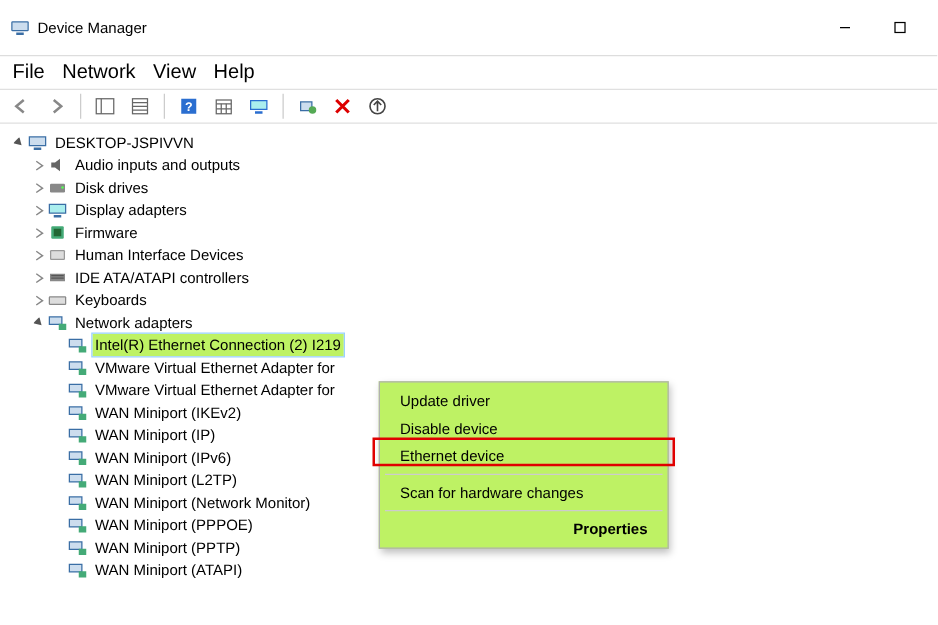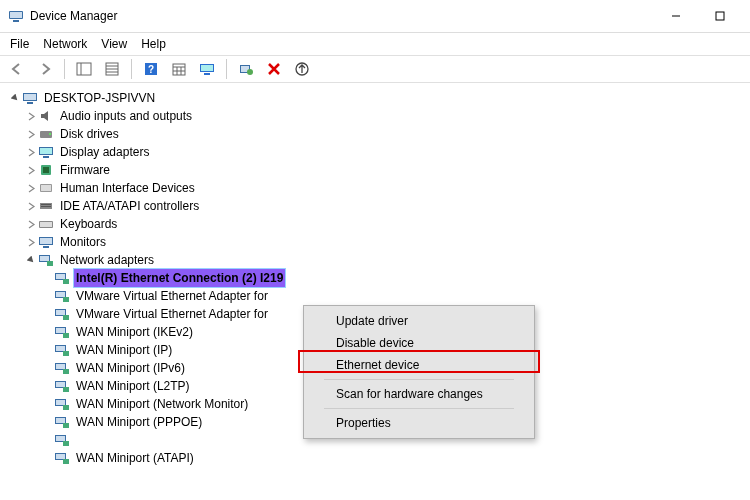--- a/index.html
+++ b/index.html
@@ -10,61 +10,61 @@
     background: #fff;
     color: #000;
     width: 750px;
     height: 500px;
     overflow: hidden;
     position: relative;
   }
   .titlebar {
     display: flex;
     align-items: center;
-    height: 33px;
+    height: 45px;
     padding: 0 8px;
     border-bottom: 1px solid #ddd;
   }
   .title-icon { width: 16px; height: 16px; margin-right: 6px; display: inline-flex; }
   .title-text { flex: 1; font-size: 12px; }
   .win-controls { display: flex; gap: 0; }
   .win-btn {
     width: 44px; height: 28px; display: flex; align-items: center; justify-content: center;
     font-size: 14px; font-family: "Segoe UI Symbol", sans-serif;
   }
   .menubar {
-    display: flex; gap: 14px; padding: 4px 10px; font-size: 12px;
+    display: flex; gap: 14px; padding: 4px 10px; font-size: 16px;
   }
   .menubar span { cursor: default; }
   .toolbar {
     display: flex; align-items: center; gap: 6px;
     padding: 3px 6px; border-top: 1px solid #e0e0e0; border-bottom: 1px solid #e0e0e0;
     height: 28px;
   }
   .tool-btn { width: 22px; height: 22px; display:flex; align-items:center; justify-content:center; }
   .tool-sep { width:1px; height:20px; background:#ccc; margin:0 2px; }
   .tree { padding: 6px 4px; line-height: 18px; user-select: none; }
   .node { display:flex; align-items:center; height:18px; white-space:nowrap; }
   .indent { display:inline-block; }
   .expander { width:14px; display:inline-flex; justify-content:center; color:#666; font-size:10px; }
   .node-icon { width:16px; height:16px; margin-right:4px; display:inline-flex; align-items:center; justify-content:center; }
   .node-label { padding: 0 2px; }
-  .selected .node-label { background:#8b5cf6; outline:1px solid #99d1ff;font-weight:bold; }
+  .selected .node-label { background:#bef264; outline:1px solid #99d1ff; }
   .context-menu {
     position:absolute;
-    background:#e5e5e5;
+    background:#bef264;
     border:1px solid #b0b0b0;
     box-shadow:2px 3px 6px rgba(0,0,0,0.25);
-    padding:4px 18px;
+    padding:4px 2px;
     font-size:12px;
     width:232px;
   }
   .ctx-item { padding:4px 14px; cursor:default; }
   .ctx-sep { height:1px; background:#ccc; margin:3px 2px; }
-  .ctx-bold { font-weight:normal; }
+  .ctx-bold { font-weight:bold;text-align:right; }
   .highlight-box {
     position:absolute;
     border:2px solid #e00000;
     pointer-events:none;
   }
   svg { display:block; }
 </style>
 </head>
 <body>
 
@@ -289,36 +289,20 @@
           <rect x="1" y="5" width="14" height="7" fill="#888" rx="1"></rect>
           <rect x="2" y="6" width="12" height="5" fill="#ddd"></rect>
         </svg>
       </span>
     <span class="node-label">Keyboards</span>
   </div>
   <div class="node">
     <span class="indent" style="width:20px"></span>
     <span class="expander">
         <svg width="9" height="9" viewBox="0 0 9 9">
-          <path d="M2 1 L7 4.5 L2 8" fill="none" stroke="#888" stroke-width="1.2"></path>
-        </svg>
-      </span>
-    <span class="node-icon">
-        <svg viewBox="0 0 16 16">
-          <rect x="1" y="3" width="14" height="8" fill="#3a6ea5"></rect>
-          <rect x="2" y="4" width="12" height="6" fill="#cde"></rect>
-          <rect x="5" y="12" width="6" height="2" fill="#3a6ea5"></rect>
-        </svg>
-      </span>
-    <span class="node-label">Monitors</span>
-  </div>
-  <div class="node">
-    <span class="indent" style="width:20px"></span>
-    <span class="expander">
-        <svg width="9" height="9" viewBox="0 0 9 9">
           <path d="M1 1 L7 4.5 L1 8 Z" fill="#555" transform="rotate(45 4.5 4.5)"></path>
         </svg>
       </span>
     <span class="node-icon">
         <svg viewBox="0 0 16 16">
           <rect x="1" y="3" width="11" height="7" fill="#3a6ea5"></rect>
           <rect x="2" y="4" width="9" height="5" fill="#cde"></rect>
           <rect x="9" y="9" width="6" height="5" fill="#4a7"></rect>
         </svg>
       </span>
@@ -426,20 +410,21 @@
   </div>
   <div class="node">
     <span class="indent" style="width:50px"></span>
     <span class="node-icon">
         <svg viewBox="0 0 16 16">
           <rect x="1" y="3" width="11" height="7" fill="#3a6ea5"></rect>
           <rect x="2" y="4" width="9" height="5" fill="#cde"></rect>
           <rect x="9" y="9" width="6" height="5" fill="#4a7"></rect>
         </svg>
       </span>
+    <span class="node-label">WAN Miniport (PPTP)</span>
   </div>
   <div class="node">
     <span class="indent" style="width:50px"></span>
     <span class="node-icon">
         <svg viewBox="0 0 16 16">
           <rect x="1" y="3" width="11" height="7" fill="#3a6ea5"></rect>
           <rect x="2" y="4" width="9" height="5" fill="#cde"></rect>
           <rect x="9" y="9" width="6" height="5" fill="#4a7"></rect>
         </svg>
       </span>

